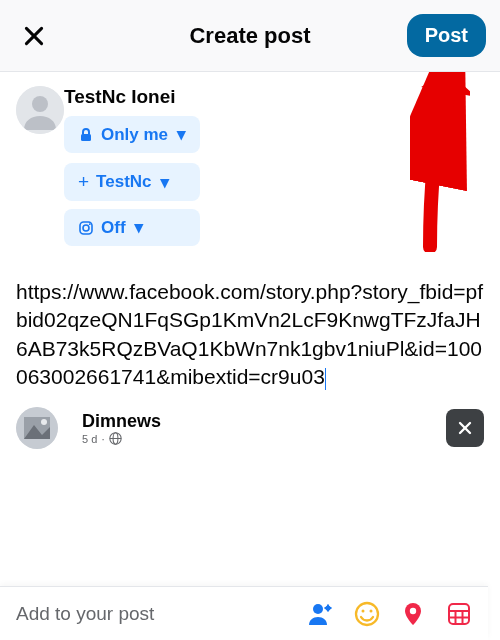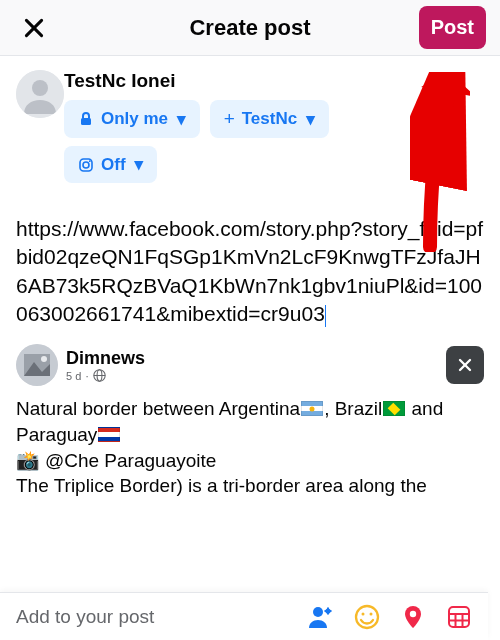--- a/index.html
+++ b/index.html
@@ -1,51 +1,51 @@
 <!DOCTYPE html>
 <html><head>
 <meta charset="utf-8">
 <style>
   * { box-sizing: border-box; margin: 0; padding: 0; }
   html, body { width: 500px; height: 640px; font-family: -apple-system, BlinkMacSystemFont, "Segoe UI", Helvetica, Arial, sans-serif; background: #fff; overflow: hidden; }
-  .header { display: flex; align-items: center; justify-content: space-between; height: 56px; padding: 0 14px; border-bottom: 1px solid #e4e6ea; background: #f9f9fa; }
+  .header { display: flex; align-items: center; justify-content: space-between; height: 72px; padding: 0 14px; border-bottom: 1px solid #e4e6ea; background: #f9f9fa; }
   .close-btn { width: 40px; height: 40px; display: flex; align-items: center; justify-content: center; cursor: pointer; }
   .close-btn svg { width: 26px; height: 26px; }
   .header-title { font-size: 22px; font-weight: 700; color: #050505; position: absolute; left: 50%; transform: translateX(-50%); }
-  .post-btn { background: #be185d; color: #fff; font-size: 20px; font-weight: 600; border: none; border-radius: 8px; padding: 10px 12px; cursor: pointer; }
+  .post-btn { background: #0369a1; color: #fff; font-size: 20px; font-weight: 600; border: none; border-radius: 16px; padding: 10px 18px; cursor: pointer; }
   .composer { padding: 14px 16px 8px 16px; }
   .author-row { display: flex; }
   .avatar { width: 48px; height: 48px; border-radius: 50%; background: #e2e5e9; display: flex; align-items: center; justify-content: center; flex-shrink: 0; overflow: hidden; }
   .avatar svg { width: 48px; height: 48px; }
   .author-meta { display: flex; flex-direction: column; gap: 8px; }
   .author-name { font-size: 19px; font-weight: 700; color: #050505; }
-  .chips-row { display: flex; gap: 10px; flex-wrap: wrap; }
+  .chips-row { display: flex; gap: 10px; flex-wrap: wrap; flex-direction: column; }
   .chip { background: #e7f3ff; color: #1877f2; font-size: 17px; font-weight: 600; border-radius: 8px; padding: 8px 14px; display: inline-flex; align-items: center; gap: 7px; cursor: pointer; border: none; }
   .chip svg { width: 16px; height: 16px; }
   .caret { margin-left: 2px; }
   .post-text { padding: 0 16px; margin-top: 24px; font-size: 21px; line-height: 1.35; color: #050505; word-wrap: break-word; white-space: normal; }
   .cursor-bar { display: inline-block; width: 1.5px; height: 22px; background: #1877f2; vertical-align: text-bottom; margin-bottom: -2px; }
   .attachment { margin-top: 16px; padding: 0 16px; }
-  .attach-head { display: flex; align-items: center; gap: 8px; position: relative; text-align: right; }
+  .attach-head { display: flex; align-items: center; gap: 24px; position: relative; text-align: right; }
   .attach-avatar { width: 42px; height: 42px; border-radius: 50%; background: #d8dbe0; overflow: hidden; flex-shrink: 0; }
   .attach-avatar svg { width: 42px; height: 42px; }
   .attach-meta { display: flex; flex-direction: column; }
   .attach-page { font-size: 18px; font-weight: 700; color: #050505; }
   .attach-sub { font-size: 11px; color: #65676b; display: flex; align-items: center; gap: 4px; }
   .attach-remove { position: absolute; right: 0; top: 2px; background: #3d4043; color: #fff; width: 38px; height: 38px; border-radius: 8px; display: flex; align-items: center; justify-content: center; border: none; cursor: pointer; }
   .attach-remove svg { width: 20px; height: 20px; stroke: #fff; }
   .attach-body { margin-top: 10px; font-size: 19px; line-height: 1.35; color: #050505; }
   .flag { display: inline-block; width: 22px; height: 15px; vertical-align: -1px; border: 1px solid rgba(0,0,0,0.1); margin: 0 1px; }
   .flag-ar { background: linear-gradient(#74acdf 33%, #fff 33% 66%, #74acdf 66%); position: relative; }
   .flag-ar::after { content: ""; position: absolute; left: 50%; top: 50%; width: 5px; height: 5px; background: #f6b40e; border-radius: 50%; transform: translate(-50%, -50%); }
   .flag-br { background: #009b3a; position: relative; }
   .flag-br::after { content: ""; position: absolute; left: 50%; top: 50%; width: 10px; height: 8px; background: #fedf00; transform: translate(-50%, -50%) rotate(45deg); }
   .flag-py { background: linear-gradient(#d52b1e 33%, #fff 33% 66%, #0038a8 66%); }
   .camera-emoji { }
-  .footer { position: absolute; bottom: 0; left: 0; right: 12px; height: 48px; display: flex; align-items: center; padding: 0 16px; border-top: 1px solid #e4e6ea; background: #fff; box-shadow: 0 -2px 6px rgba(0,0,0,0.04); }
+  .footer { position: absolute; bottom: 0; left: 0; right: 12px; height: 54px; display: flex; align-items: center; padding: 0 16px; border-top: 1px solid #e4e6ea; background: #fff; box-shadow: 0 -2px 6px rgba(0,0,0,0.04); }
   .footer-label { font-size: 19px; color: #65676b; flex: 1; }
   .footer-icons { display: flex; gap: 20px; align-items: center; }
   .f-icon { width: 26px; height: 26px; display: flex; align-items: center; justify-content: center; cursor: pointer; }
   .arrow { position: absolute; top: 72px; right: 30px; width: 60px; height: 180px; pointer-events: none; z-index: 50; }
 </style>
 </head>
 <body>
 
 <div class="header">
   <div class="close-btn">
@@ -125,25 +125,20 @@
           </svg>
       </div>
     </div>
     <button class="attach-remove">
       <svg viewBox="0 0 24 24" fill="none" stroke="#fff" stroke-width="2.8" stroke-linecap="round">
           <line x1="6" y1="6" x2="18" y2="18"></line>
           <line x1="18" y1="6" x2="6" y2="18"></line>
         </svg>
     </button>
   </div>
-  <div class="attach-body">
-    <span>Natural border between Argentina</span><span class="flag flag-ar"></span><span>, Brazil</span><span class="flag flag-br"></span><span> and Paraguay</span><span class="flag flag-py"></span><br>
-    <span class="camera-emoji">📸 @Che Paraguayoite</span><br>
-    <span>The Triplice Border) is a tri-border area along the</span>
-  </div>
 </div>
 
 <div class="footer">
   <div class="footer-label">Add to your post</div>
   <div class="footer-icons">
     <div class="f-icon">
       <svg viewBox="0 0 26 26" fill="#1877f2">
           <circle cx="10" cy="8" r="5"></circle>
           <path d="M1 24c0-5 4-8 9-8s9 3 9 8"></path>
           <circle cx="20" cy="7" r="2.6"></circle>

